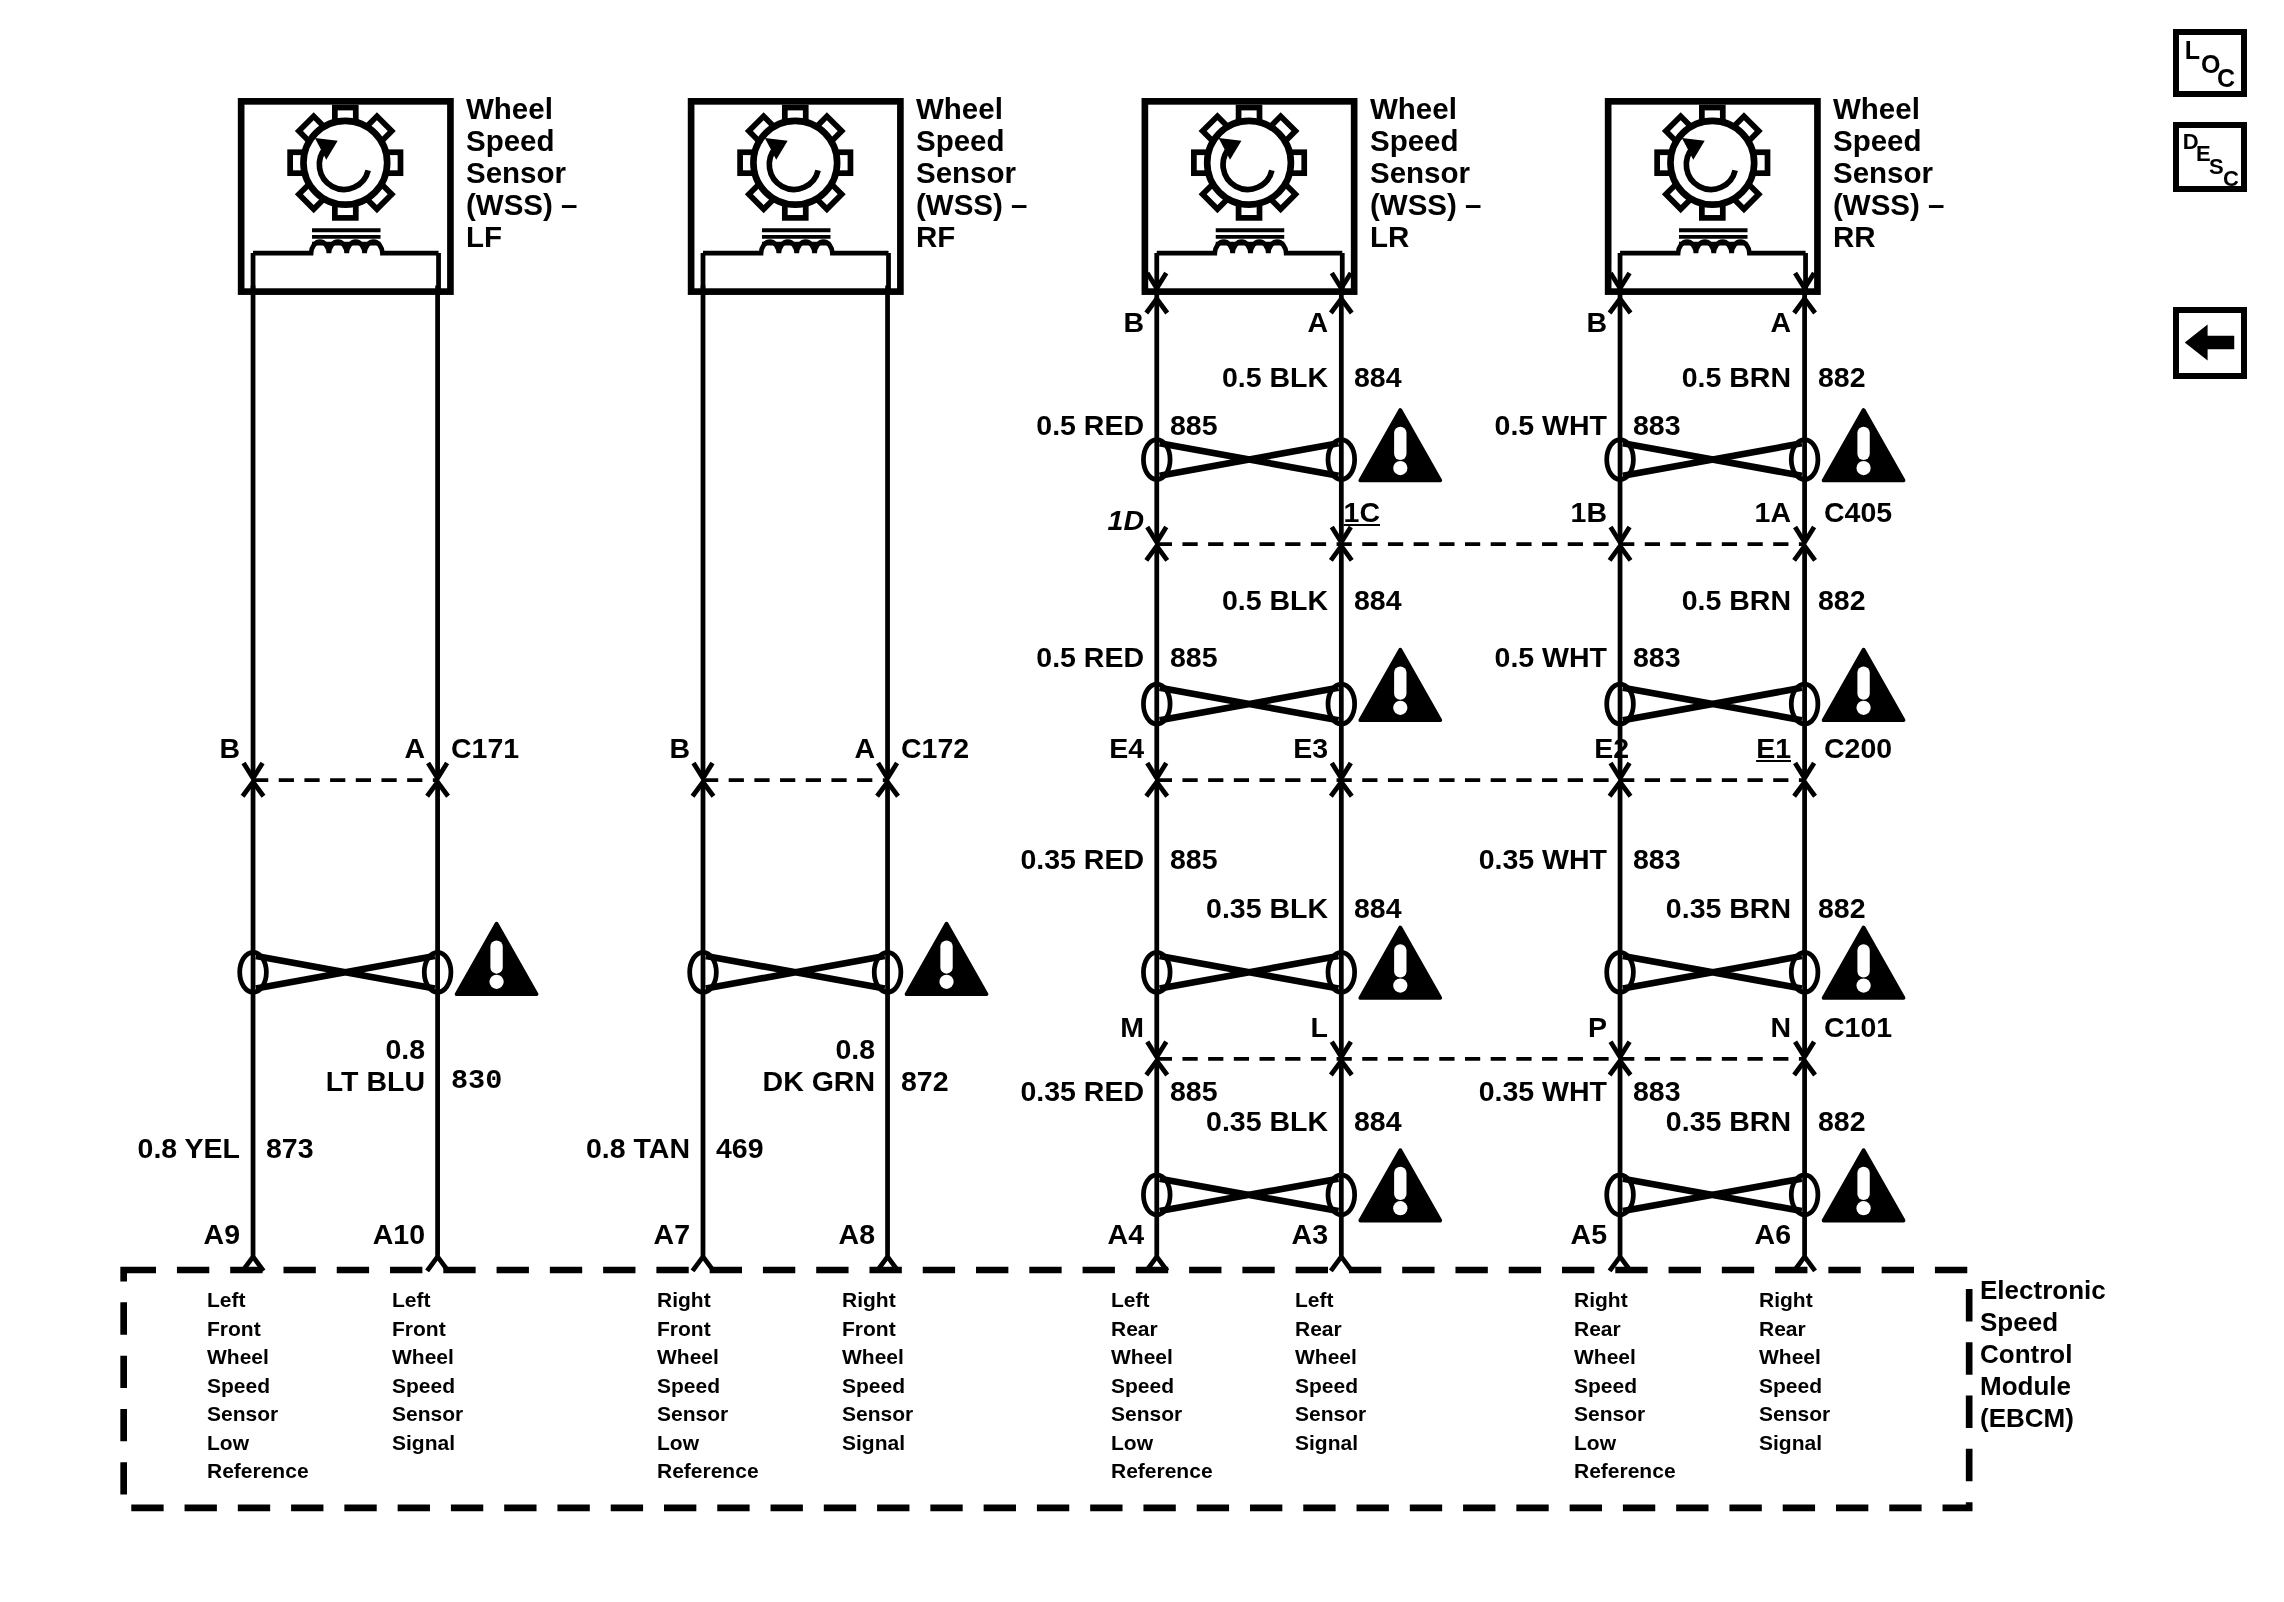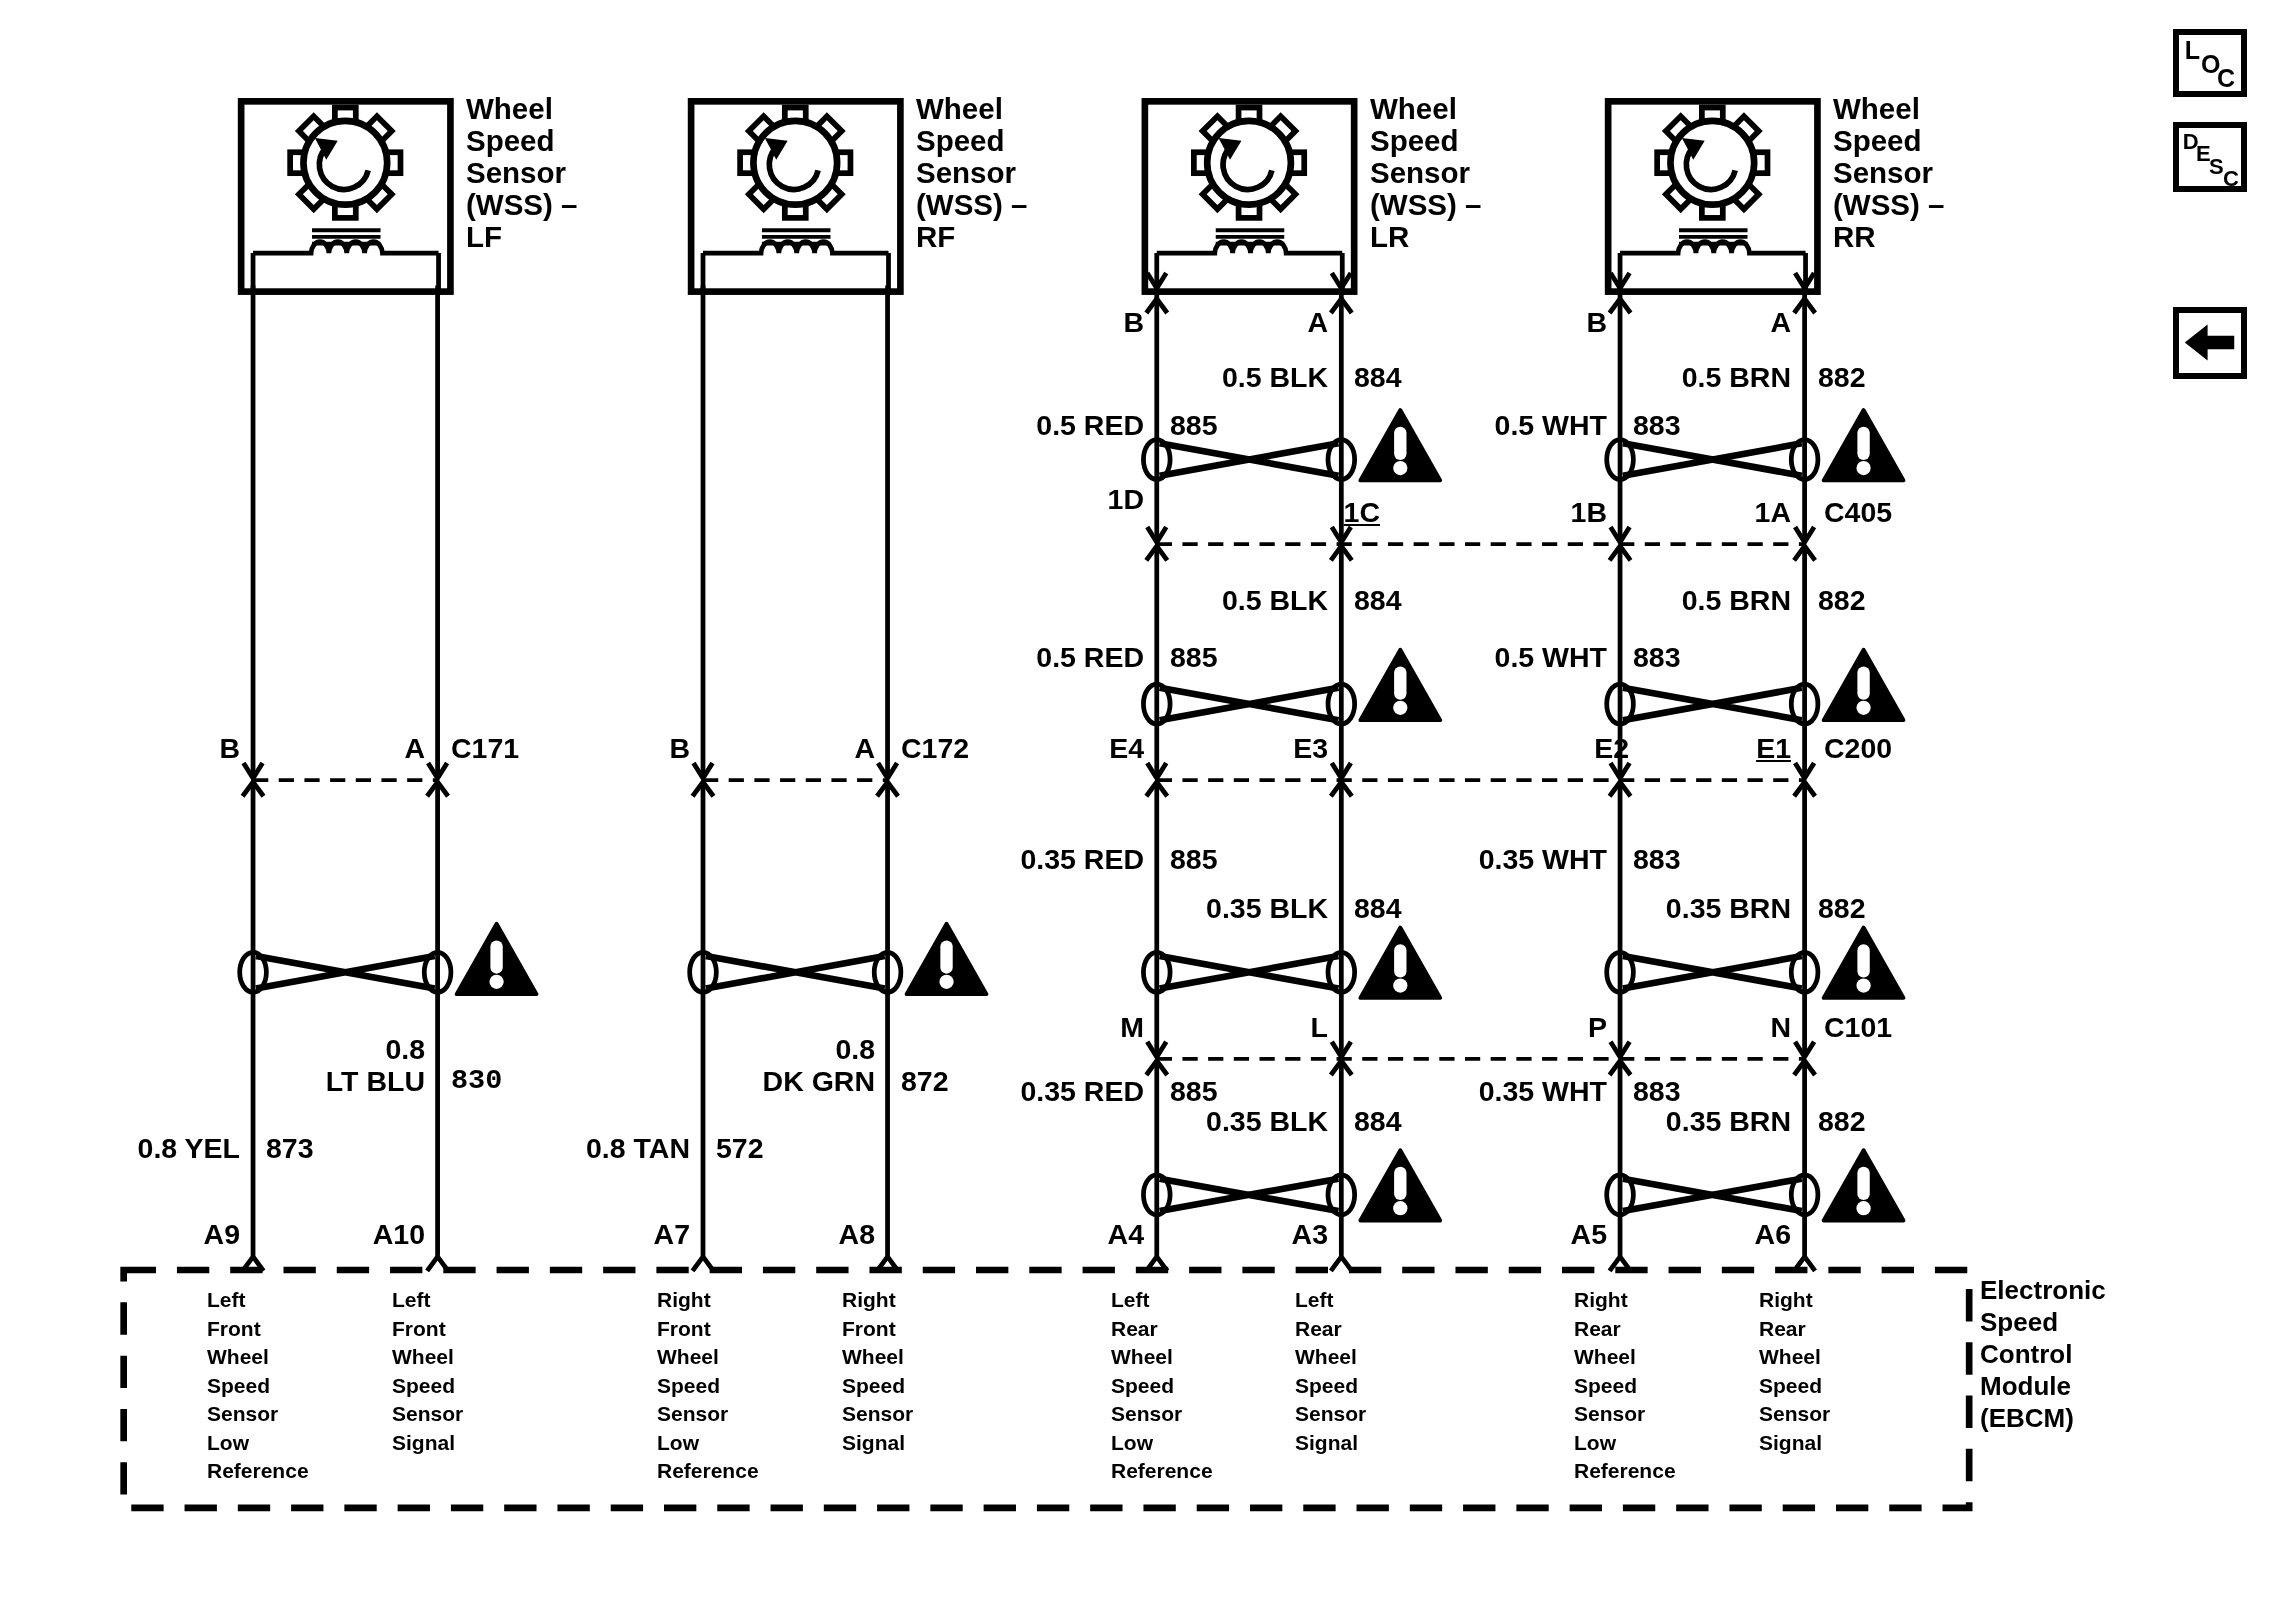--- a/index.html
+++ b/index.html
@@ -237,31 +237,31 @@
 <div class="lbl" style="right:2045px;top:1220px;">A9</div>
 <div class="lbl" style="right:1860px;top:1220px;">A10</div>
 
 <div class="lbl" style="right:1595px;top:734px;">B</div>
 <div class="lbl" style="right:1410px;top:734px;">A</div>
 <div class="lbl" style="left:901px;top:734px;">C172</div>
 <div class="lbl" style="right:1410px;top:1035px;">0.8</div>
 <div class="lbl" style="right:1410px;top:1067px;">DK GRN</div>
 <div class="lbl" style="left:901px;top:1067px;">872</div>
 <div class="lbl" style="right:1595px;top:1134px;">0.8 TAN</div>
-<div class="lbl" style="left:716px;top:1134px;">572</div>
+<div class="lbl" style="left:716px;top:1134px;">469</div>
 <div class="lbl" style="right:1595px;top:1220px;">A7</div>
 <div class="lbl" style="right:1410px;top:1220px;">A8</div>
 
 <div class="lbl" style="right:1141px;top:308px;">B</div>
 <div class="lbl" style="right:957px;top:308px;">A</div>
 <div class="lbl" style="right:957px;top:363px;">0.5 BLK</div>
 <div class="lbl" style="left:1354px;top:363px;">884</div>
 <div class="lbl" style="right:1141px;top:411px;">0.5 RED</div>
 <div class="lbl" style="left:1170px;top:411px;">885</div>
-<div class="lbl" style="right:1141px;top:485px;">1D</div>
+<div class="lbl" style="right:1141px;top:506px;font-style:italic;">1D</div>
 <div class="lbl" style="right:905px;top:498px;text-decoration:underline;">1C</div>
 <div class="lbl" style="left:1824px;top:498px;">C405</div>
 <div class="lbl" style="right:957px;top:586px;">0.5 BLK</div>
 <div class="lbl" style="left:1354px;top:586px;">884</div>
 <div class="lbl" style="right:1141px;top:643px;">0.5 RED</div>
 <div class="lbl" style="left:1170px;top:643px;">885</div>
 <div class="lbl" style="right:1141px;top:734px;">E4</div>
 <div class="lbl" style="right:957px;top:734px;">E3</div>
 <div class="lbl" style="left:1824px;top:734px;">C200</div>
 <div class="lbl" style="right:1141px;top:845px;">0.35 RED</div>

